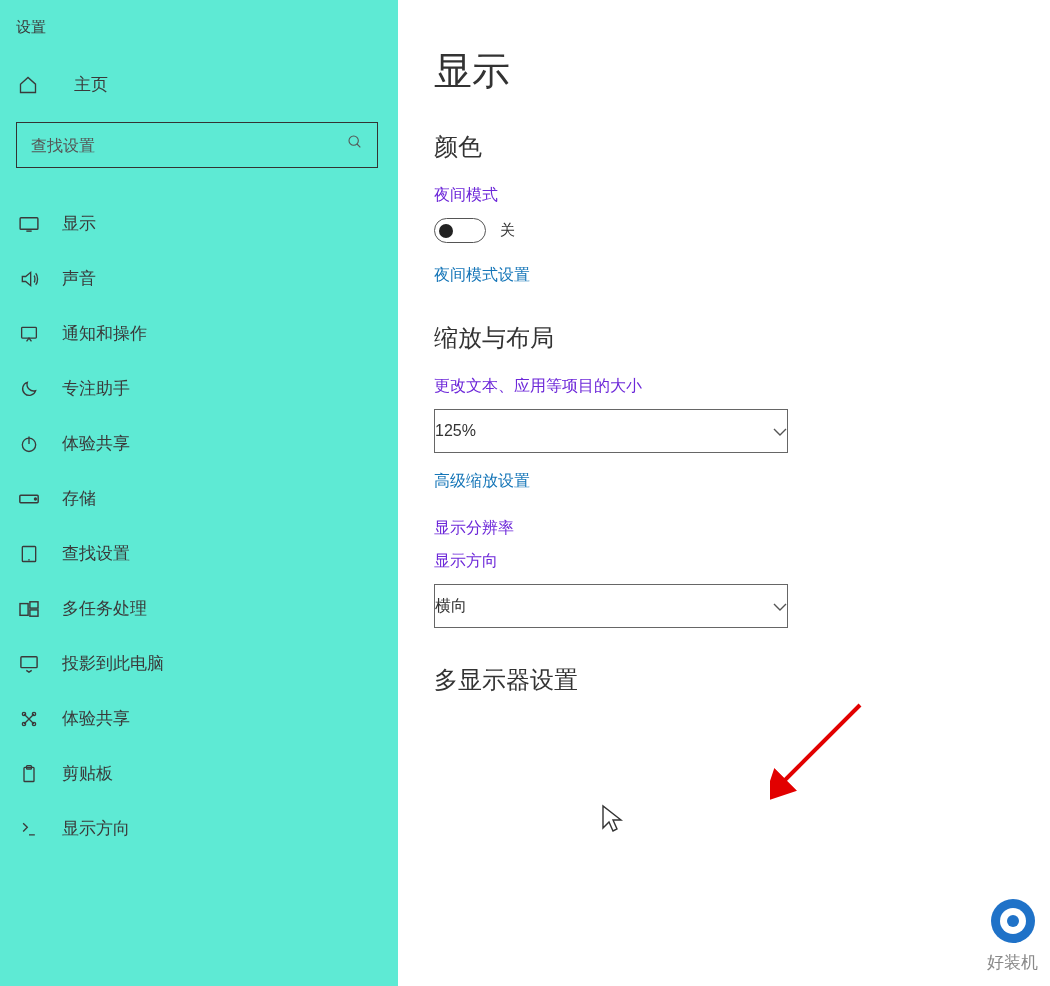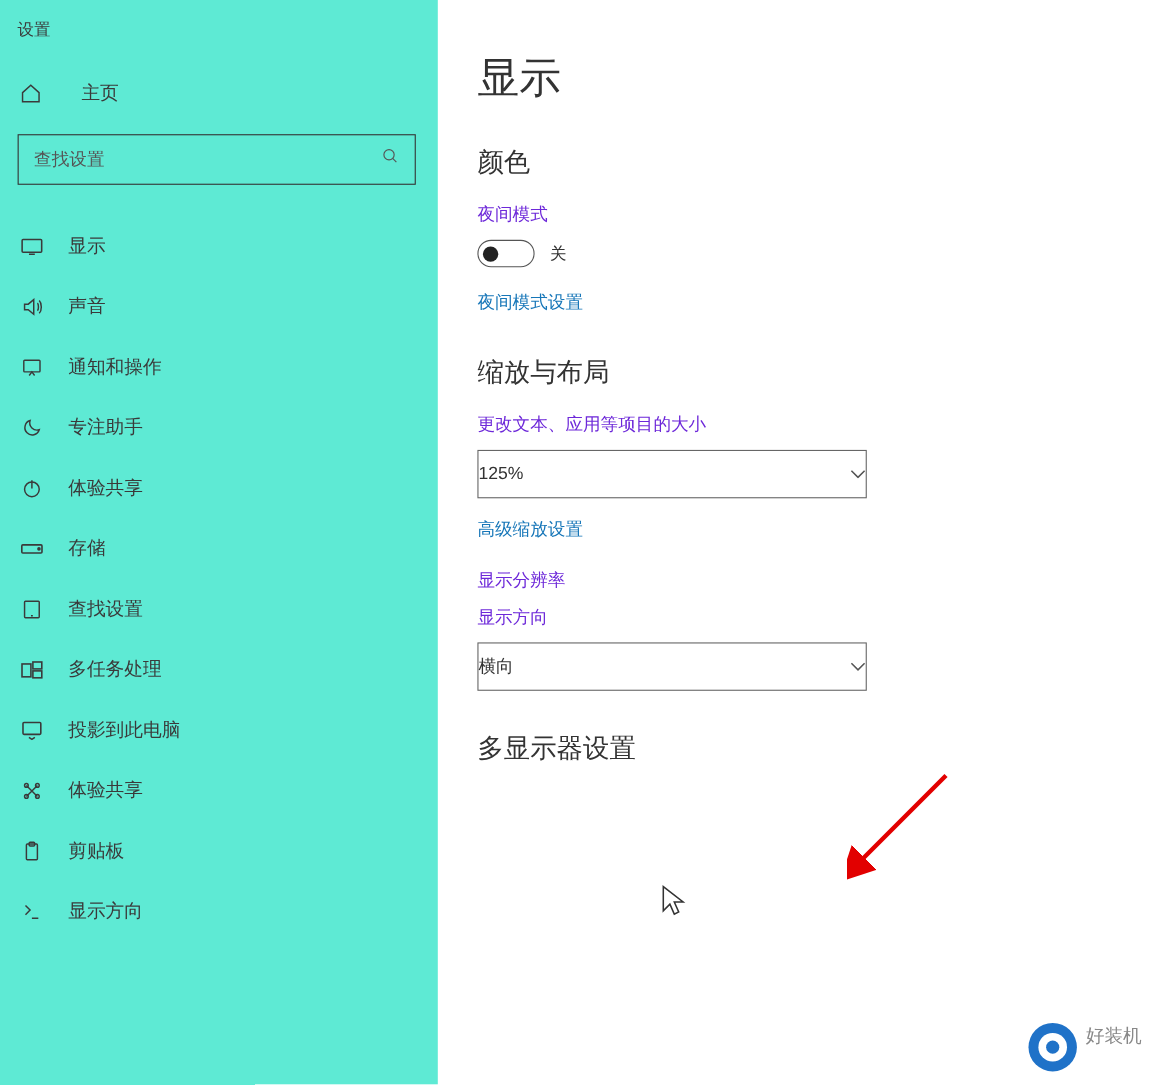--- a/index.html
+++ b/index.html
@@ -158,22 +158,23 @@
       position: absolute;
       left: 600px;
       top: 804px;
       pointer-events: none;
     }
     .watermark {
       position: absolute;
       right: 12px;
       bottom: 12px;
       display: flex;
-      align-items: flex-start;
+      align-items: center;
       gap: 8px;
+      flex-direction: column;
     }
     .watermark-eye {
       width: 44px; height: 44px;
       background: #1f72c8;
       border-radius: 50%;
       display: flex;
       align-items: center;
       justify-content: center;
     }
     .watermark-eye-inner {

